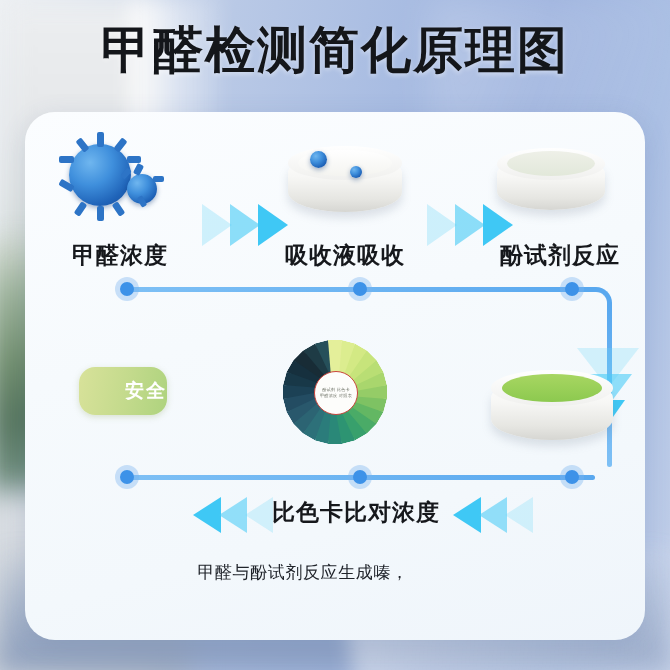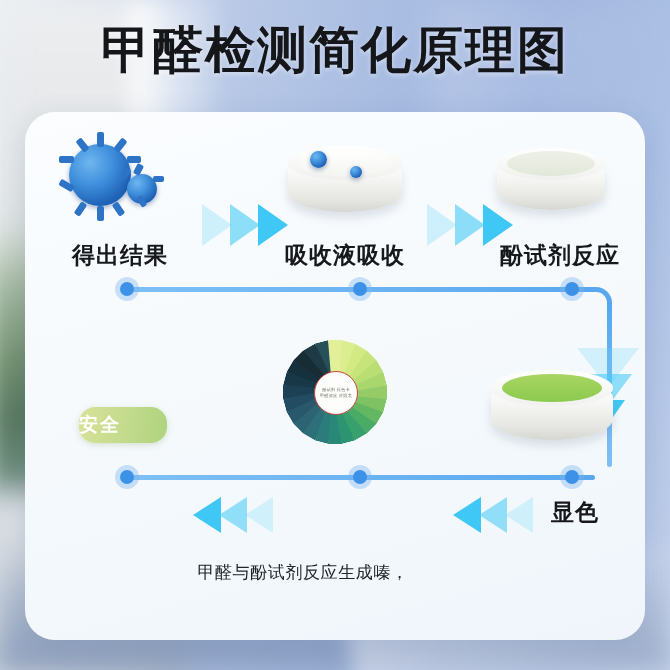--- a/index.html
+++ b/index.html
@@ -75,25 +75,25 @@
     background:linear-gradient(90deg,#7ec0f5,#59a8ef);}
   .vline{position:absolute;width:5px;border-radius:3px;
     background:linear-gradient(180deg,#59a8ef,#7ec0f5);}
   .corner{position:absolute;width:34px;height:34px;border:5px solid #59a8ef;
     border-left:none;border-bottom:none;border-top-right-radius:16px;
     box-sizing:border-box;}
   .dot{position:absolute;width:14px;height:14px;border-radius:50%;background:#3d92e8;
     box-shadow:0 0 0 5px rgba(120,180,240,.38);}
 
   
-  #badge{position:absolute;width:88px;height:36px;border-radius:16px;
+  #badge{position:absolute;width:88px;height:48px;border-radius:16px;
     background:linear-gradient(100deg,#d8e29a 0%,#c3da8c 55%,#aed37e 100%);
     color:#ffffff;font-size:19px;font-weight:700;letter-spacing:2px;
-    display:flex;align-items:center;justify-content:flex-start;
-    box-shadow:0 2px 6px rgba(150,170,110,.3);margin-top:40px;}
+    display:flex;align-items:center;justify-content:flex-end;
+    box-shadow:0 2px 6px rgba(150,170,110,.3);}
 
   
   #wheel{position:absolute;width:104px;height:104px;border-radius:50%;}
   #wheel .seg{position:absolute;left:50%;top:50%;width:50%;height:14px;
     margin-top:-7px;transform-origin:0 50%;}
   #wheel .seg i{display:block;width:100%;height:100%;
     clip-path:polygon(28% 22%,100% 0%,100% 100%,28% 78%);}
   #wheel .hub{position:absolute;left:50%;top:50%;width:42px;height:42px;
     margin:-21px 0 0 -21px;border-radius:50%;background:#fdfdfb;
     border:1.6px solid #c9453c;display:flex;flex-direction:column;
@@ -168,21 +168,21 @@
   </div>
 
   <div class="cell" style="left:462px;top:32px;width:130px;height:80px;">
     <div class="dish" style="position:absolute;left:10px;top:4px;width:108px;height:66px;">
       <div class="body"></div>
       <div class="rim"></div>
       <div class="liq" style="background:linear-gradient(180deg,#eef0e8,#e2e8da);"></div>
     </div>
   </div>
 
-  <div class="cell label" style="left:15px;top:128px;width:160px;">得出结果</div>
+  <div class="cell label" style="left:15px;top:128px;width:160px;">甲醛浓度</div>
   <div class="cell label" style="left:460px;top:128px;width:150px;">酚试剂反应</div>
   <div class="cell label" style="left:240px;top:128px;width:160px;">吸收液吸收</div>
 
   <div class="conn" style="left:100px;top:175px;width:470px;"></div>
   <div class="corner" style="left:553px;top:175px;"></div>
   <div class="vline" style="left:582px;top:195px;height:160px;"></div>
   <div class="dot" style="left:95px;top:170px;"></div>
   <div class="dot" style="left:328px;top:170px;"></div>
   <div class="dot" style="left:540px;top:170px;"></div>
 
@@ -288,26 +288,26 @@
   <div class="dot" style="left:328px;top:358px;"></div>
   <div class="dot" style="left:540px;top:358px;"></div>
 
 
   <div class="chev" style="left:168px;top:385px;width:86px;height:36px;">
     <span style="left:0;border-top:18px solid transparent;border-bottom:18px solid transparent;border-right:28px solid #3fc8f5;"></span>
     <span style="left:26px;border-top:18px solid transparent;border-bottom:18px solid transparent;border-right:28px solid rgba(74,203,246,.58);"></span>
     <span style="left:52px;border-top:18px solid transparent;border-bottom:18px solid transparent;border-right:28px solid rgba(110,215,248,.26);"></span>
   </div>
 
+  <div class="cell label" style="left:235px;top:385px;width:192px;">比色卡比对浓度</div>
 
   <div class="chev" style="left:428px;top:385px;width:86px;height:36px;">
     <span style="left:0;border-top:18px solid transparent;border-bottom:18px solid transparent;border-right:28px solid #3fc8f5;"></span>
     <span style="left:26px;border-top:18px solid transparent;border-bottom:18px solid transparent;border-right:28px solid rgba(74,203,246,.58);"></span>
     <span style="left:52px;border-top:18px solid transparent;border-bottom:18px solid transparent;border-right:28px solid rgba(110,215,248,.26);"></span>
   </div>
 
-  <div class="cell label" style="left:500px;top:385px;width:100px;">显色</div>
 
   <div id="footer" style="top:445px;">
     <div>甲醛与酚试剂反应生成嗪，</div>
   </div>
 
 </div>
 
 </body></html>

